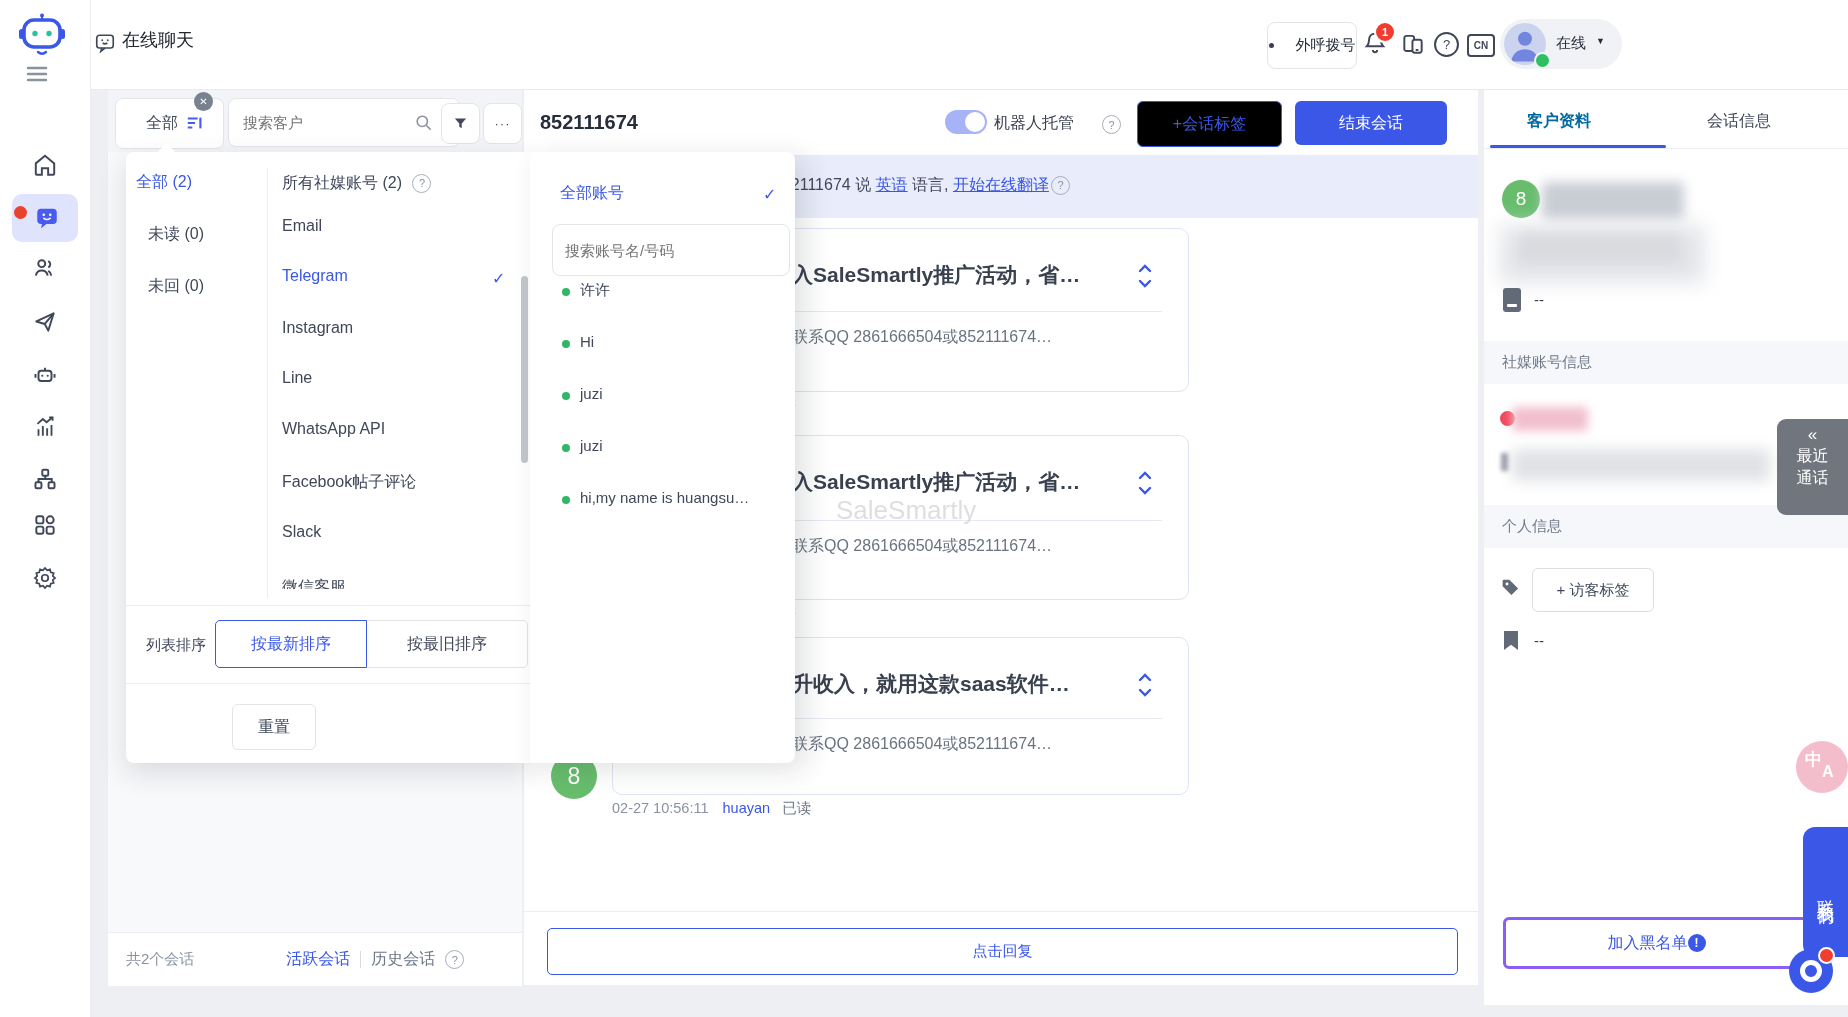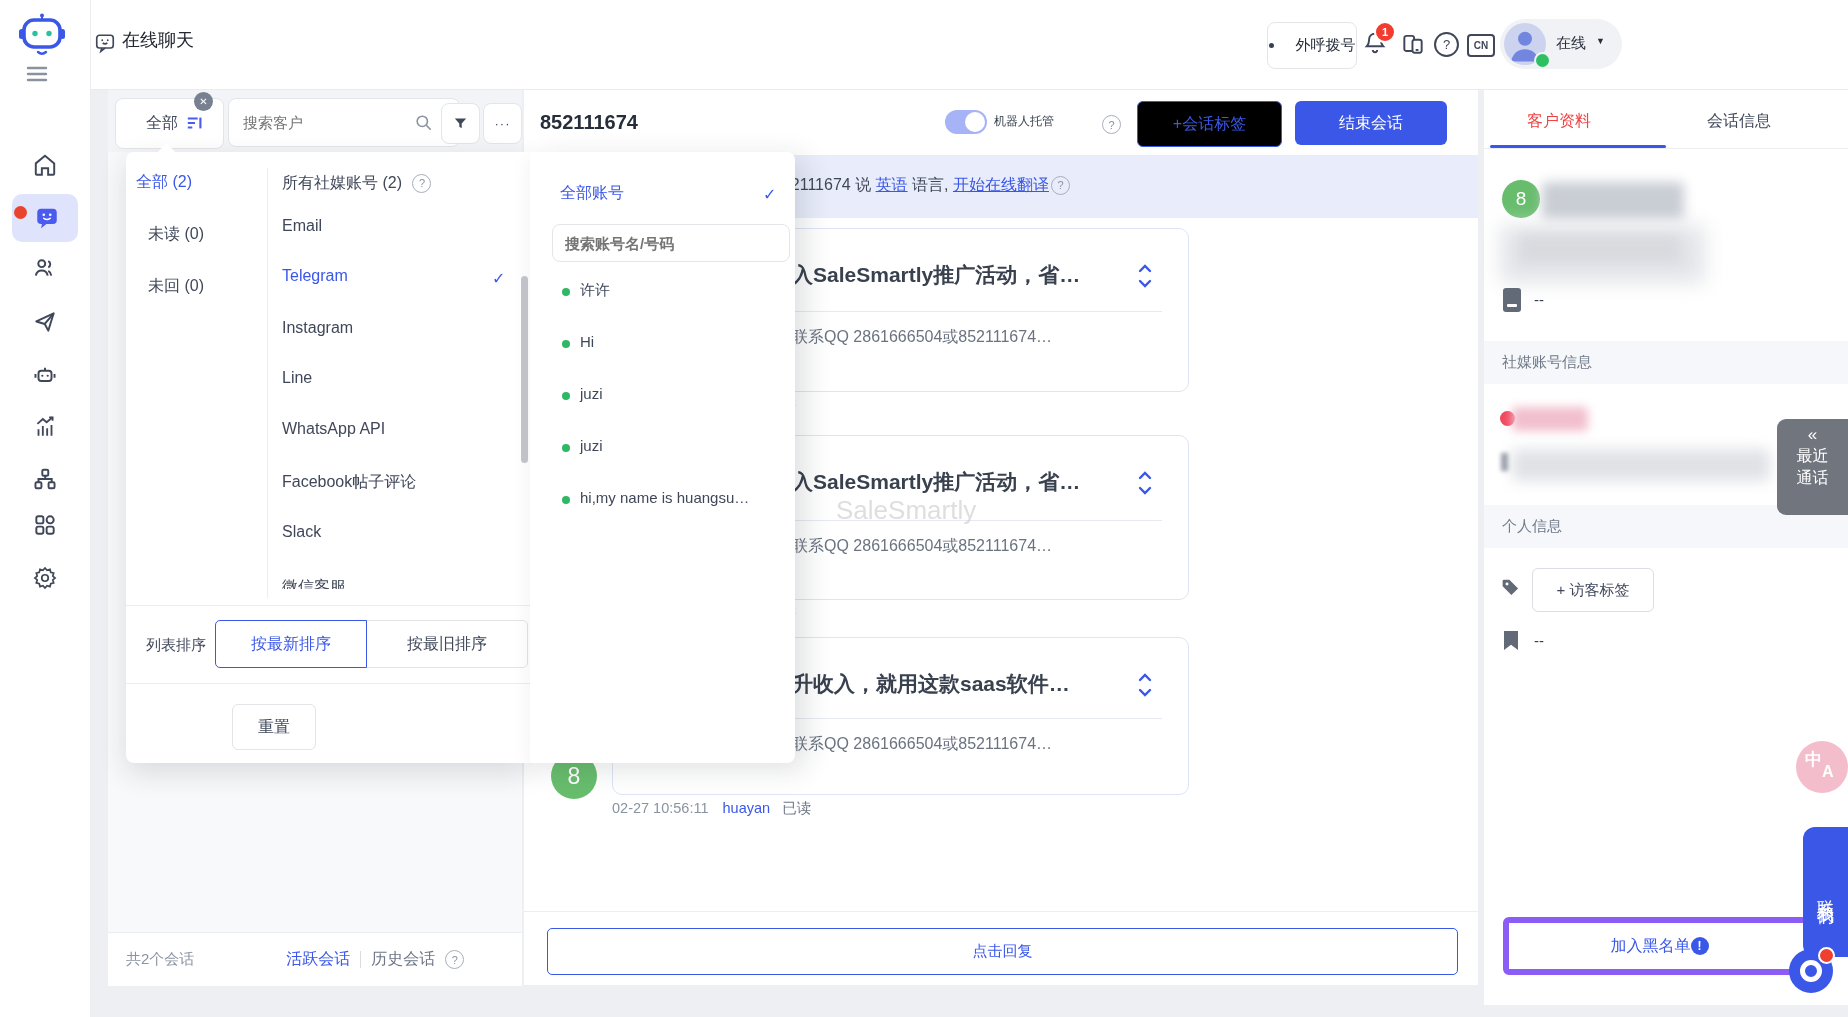--- a/index.html
+++ b/index.html
@@ -237,21 +237,21 @@
       <span class="qmark" style="margin-left:10px;">?</span>
     </div>
   </div>
 
   <div id="chat-panel" class="abs">
     <span class="abs" style="left:16px;top:22px;font-size:20px;font-weight:bold;color:#272e3b;">852111674</span>
 
     <span class="toggle" style="left:421px;top:21px;cursor:pointer;">
         <span class="knob"></span>
       </span>
-    <span class="abs" style="left:470px;top:24px;font-size:12px;color:#39414f;">机器人托管</span>
+    <span class="abs" style="left:470px;top:24px;font-size:16px;color:#39414f;">机器人托管</span>
     <span class="qmark abs" style="left:578px;top:26px;">?</span>
 
     <div class="btn-outline-blue abs" style="left:613px;top:12px;width:143px;height:44px;cursor:pointer;">+会话标签</div>
     <div class="btn-solid-blue abs" style="left:771px;top:12px;width:152px;height:44px;cursor:pointer;">结束会话</div>
 
     <div id="banner">
       <div class="abs" style="left:249px;top:20px;white-space:nowrap;">
         <span>852111674 说 </span><a>英语</a><span> 语言, </span><a>开始在线翻译</a><span class="qmark" style="margin-left:2px;vertical-align:1px;">?</span>
       </div>
     </div>
@@ -302,21 +302,21 @@
       <span style="margin-left:8px;color:#6d7687;">已读</span>
     </div>
 
     <span id="watermark">SaleSmartly</span>
 
     <div class="abs" style="left:0;top:822px;width:954px;height:1px;background:#eceef1;"></div>
     <div id="reply-box" style="cursor:pointer;">点击回复</div>
   </div>
 
   <div id="right-panel" class="abs">
-    <span class="rp-tab" style="left:43px;color:#ef4444;cursor:pointer;">客户资料</span>
+    <span class="rp-tab" style="left:43px;color:#0369a1;cursor:pointer;font-weight:bold;">客户资料</span>
     <span class="rp-tab" style="left:223px;cursor:pointer;">会话信息</span>
     <div class="abs" style="left:0;top:59px;width:364px;height:1px;background:#eceef0;"></div>
     <div class="abs" style="left:6px;top:56px;width:176px;height:3px;background:#3a57e8;border-radius:2px;"></div>
 
     <span class="abs flex" style="left:18px;top:91px;width:38px;height:38px;border-radius:50%;background:#68bd6d;color:#fff;font-size:19px;justify-content:center;">8</span>
     <span class="blur" style="left:58px;top:93px;width:142px;height:38px;background:#c9cdd4;"></span>
     <span class="blur" style="left:16px;top:136px;width:205px;height:58px;background:#e3e5e9;filter:blur(10px);"></span>
     <span class="blur" style="left:36px;top:146px;width:160px;height:28px;background:#d8dade;"></span>
 
     <span class="abs" style="left:18px;top:198px;">
@@ -344,21 +344,21 @@
     </span>
     <div class="abs flex" style="left:48px;top:479px;width:120px;height:42px;border:1px solid #dbdee3;border-radius:6px;background:#fff;justify-content:center;font-size:15px;color:#3f4759;cursor:pointer;">+ 访客标签</div>
 
     <span class="abs" style="left:19px;top:541px;">
       <svg width="16" height="21" viewBox="0 0 16 21">
           <path d="M1 1h14v19l-7-5.2L1 20z" fill="#626a77"></path>
         </svg>
     </span>
     <span class="abs" style="left:50px;top:543px;font-size:15px;color:#39414f;">--</span>
 
-    <div class="abs flex" style="left:19px;top:828px;width:301px;height:46px;border:6px solid #8b5cf6;border-radius:6px;justify-content:center;gap:0;background:#fff;cursor:pointer;">
+    <div class="abs flex" style="left:19px;top:828px;width:301px;height:46px;border:3px solid #8b5cf6;border-radius:6px;justify-content:center;gap:0;background:#fff;cursor:pointer;">
       <span style="font-size:16px;color:#3a57e8;">加入黑名单</span>
       <span class="flex" style="width:18px;height:18px;border-radius:50%;background:#3a57e8;color:#fff;font-size:12px;font-weight:bold;justify-content:center;">!</span>
     </div>
   </div>
 
   <div id="dd-main" class="abs">
     <div class="abs" style="left:34px;top:-6px;width:13px;height:13px;background:#fff;transform:rotate(45deg);"></div>
 
     <span class="dd-item on" style="left:10px;top:20px;">全部 (2)</span>
     <span class="dd-item" style="left:22px;top:72px;">未读 (0)</span>
@@ -392,21 +392,21 @@
 
     <div class="abs" style="left:0;top:531px;width:404px;height:1px;background:#ebedf0;"></div>
 
     <div class="abs flex" style="left:106px;top:552px;width:82px;height:44px;border:1px solid #e2e4e8;border-radius:6px;justify-content:center;font-size:16px;color:#3f4759;cursor:pointer;">重置</div>
   </div>
 
   <div id="dd-accounts" class="abs">
     <span class="abs" style="left:30px;top:31px;font-size:16px;color:#3a57e8;cursor:pointer;">全部账号</span>
     <span class="chk abs" style="left:233px;top:33px;">✓</span>
 
-    <input class="srch" style="left: 22px; top: 72px; width: 212px; height: 36px; padding: 0px 12px; font-size: 15px; font-weight: bold;" readonly="" placeholder="搜索账号名/号码">
+    <input class="srch" style="left: 22px; top: 72px; width: 212px; height: 36px; padding: 7px 12px; font-size: 15px;" readonly="" placeholder="搜索账号名/号码">
 
     <span class="gdot" style="left:32px;top:136px;"></span>
     <span class="dd-item" style="left:50px;top:129px;font-size:15px;">许许</span>
     <span class="gdot" style="left:32px;top:188px;"></span>
     <span class="dd-item" style="left:50px;top:181px;font-size:15px;">Hi</span>
     <span class="gdot" style="left:32px;top:240px;"></span>
     <span class="dd-item" style="left:50px;top:233px;font-size:15px;">juzi</span>
     <span class="gdot" style="left:32px;top:292px;"></span>
     <span class="dd-item" style="left:50px;top:285px;font-size:15px;">juzi</span>
     <span class="gdot" style="left:32px;top:344px;"></span>

